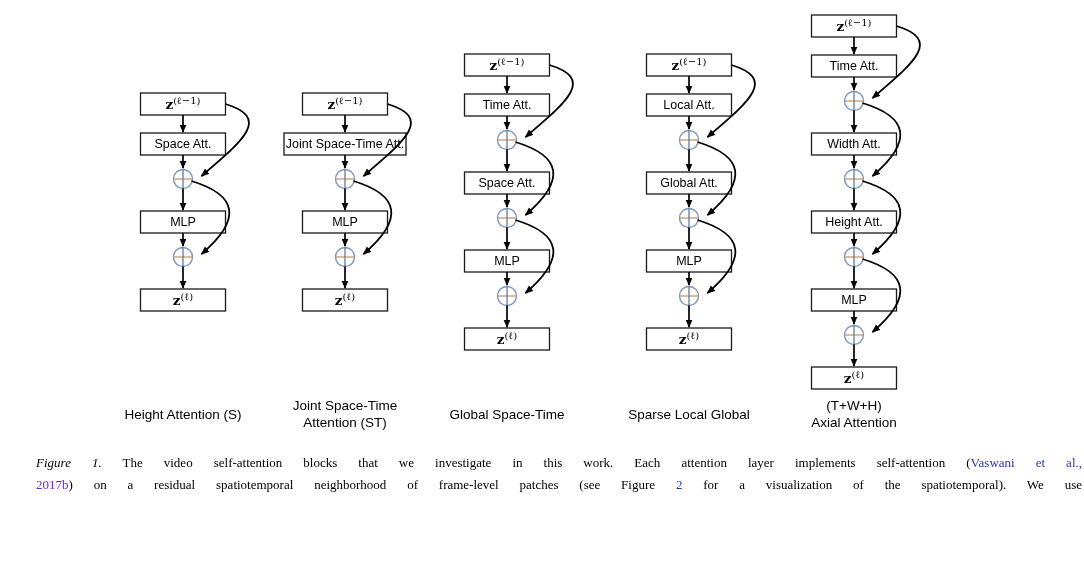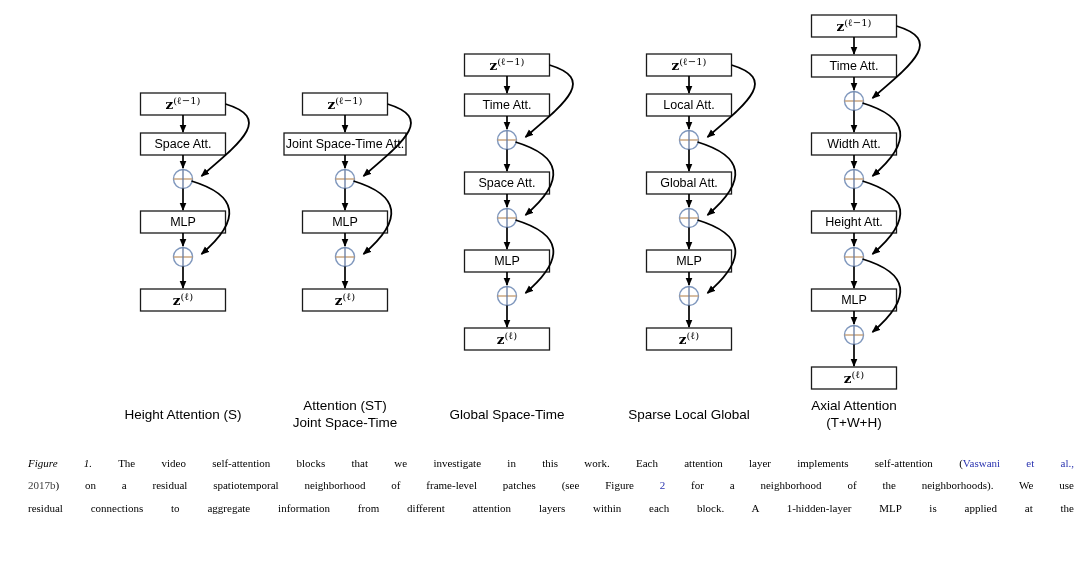--- a/index.html
+++ b/index.html
@@ -2,22 +2,22 @@
 <html><head>
 <meta charset="utf-8">
 <style>
   html,body{margin:0;padding:0;background:#ffffff;}
   body{width:1084px;height:562px;overflow:hidden;font-family:"Liberation Sans",sans-serif;}
   .page{position:relative;width:1084px;height:562px;background:#fff;}
   .diagram-area{position:absolute;left:0;top:0;width:1084px;height:445px;}
   #diagram-svg{position:absolute;left:0;top:0;}
   .col-label{position:absolute;top:396px;height:36px;display:flex;flex-direction:column;
              justify-content:center;text-align:center;font-size:13.5px;line-height:17px;color:#000;}
-  .caption{position:absolute;left:28px;top:452px;width:1046px;
-           font-family:"Liberation Serif",serif;font-size:11px;line-height:22.4px;color:#000;}
+  .caption{position:absolute;left:36px;top:452px;width:1046px;
+           font-family:"Liberation Serif",serif;font-size:13px;line-height:22.4px;color:#000;}
   .cap-line{width:100%;}
   .jline{text-align:justify;text-align-last:justify;}
   .seg-i{font-style:italic;}
   .seg-a{cursor:pointer;text-decoration:none;}
 </style>
 </head>
 <body>
 
 <div class="page">
   <div class="diagram-area">
@@ -249,33 +249,32 @@
           <path d="M 862.5,103 C 908.5,117 913.5,141 872.5,176" fill="none" stroke="#000000" stroke-width="1.8" marker-end="url(#ah)"></path>
           <path d="M 862.5,181 C 908.5,195 913.5,219 872.5,254" fill="none" stroke="#000000" stroke-width="1.8" marker-end="url(#ah)"></path>
           <path d="M 862.5,259 C 908.5,273 913.5,297 872.5,332" fill="none" stroke="#000000" stroke-width="1.8" marker-end="url(#ah)"></path>
         </g>
       </svg>
     <div id="column-labels">
         <div class="col-label" style="left: 93px; width: 180px;">
           <div>Height Attention (S)</div>
         </div>
         <div class="col-label" style="left: 255px; width: 180px;">
+          <div>Joint Space-Time</div>
           <div>Attention (ST)</div>
-          <div>Joint Space-Time</div>
         </div>
         <div class="col-label" style="left: 417px; width: 180px;">
           <div>Global Space-Time</div>
         </div>
         <div class="col-label" style="left: 599px; width: 180px;">
           <div>Sparse Local Global</div>
         </div>
         <div class="col-label" style="left: 764px; width: 180px;">
+          <div>(T+W+H)</div>
           <div>Axial Attention</div>
-          <div>(T+W+H)</div>
         </div>
       </div>
   </div>
   <div id="caption" class="caption">
       <div class="cap-line jline"><span class="seg-i">Figure 1.</span><span> The video self-attention blocks that we investigate in this work. Each attention layer implements self-attention (</span><span class="seg-a" style="color: rgb(44, 53, 176);">Vaswani et al.,</span></div>
-      <div class="cap-line jline"><span class="seg-a" style="color: #404040;">2017b</span><span>) on a residual spatiotemporal neighborhood of frame-level patches (see Figure </span><span class="seg-a" style="color: rgb(44, 53, 176);">2</span><span> for a neighborhood of the neighborhoods). We use</span></div>
-      <div class="cap-line jline"><span>residual connections to aggregate information from different attention layers within each block. A 1-hidden-layer MLP is applied at the</span></div>
+      <div class="cap-line jline"><span class="seg-a" style="color: #6d28d9;">2017b</span><span>) on a residual spatiotemporal neighborhood of frame-level patches (see Figure </span><span class="seg-a" style="color: rgb(44, 53, 176);">2</span><span> for a visualization of the spatiotemporal). We use</span></div>
     </div>
 </div>
 
 </body></html>

